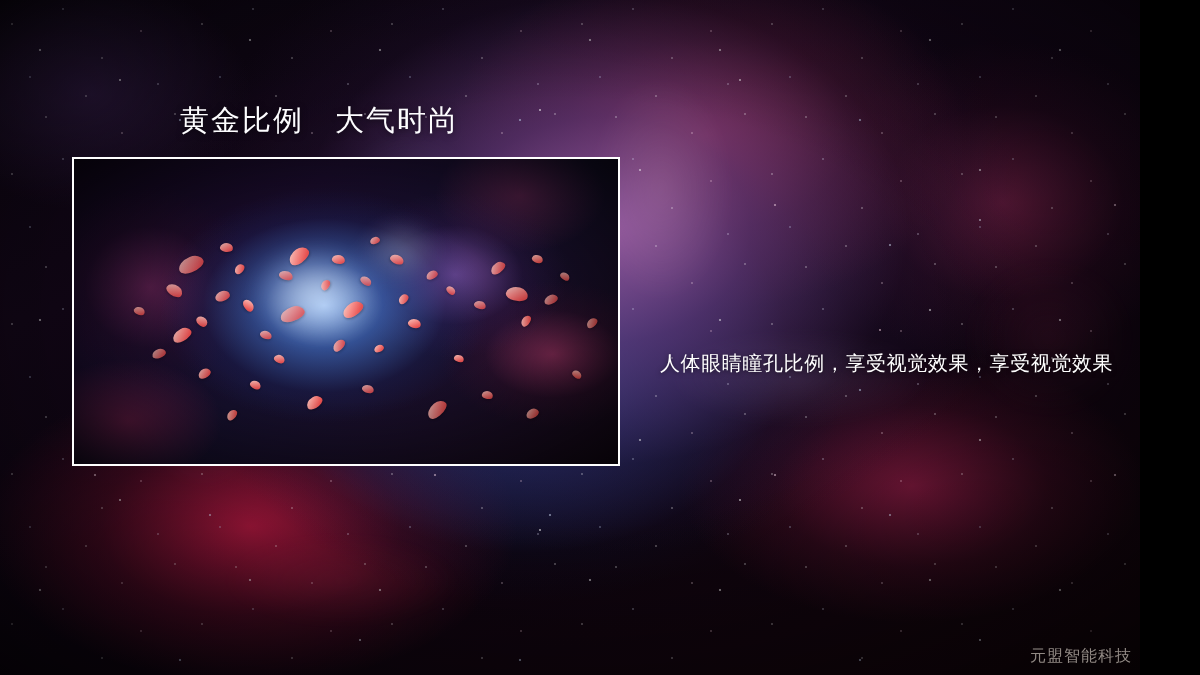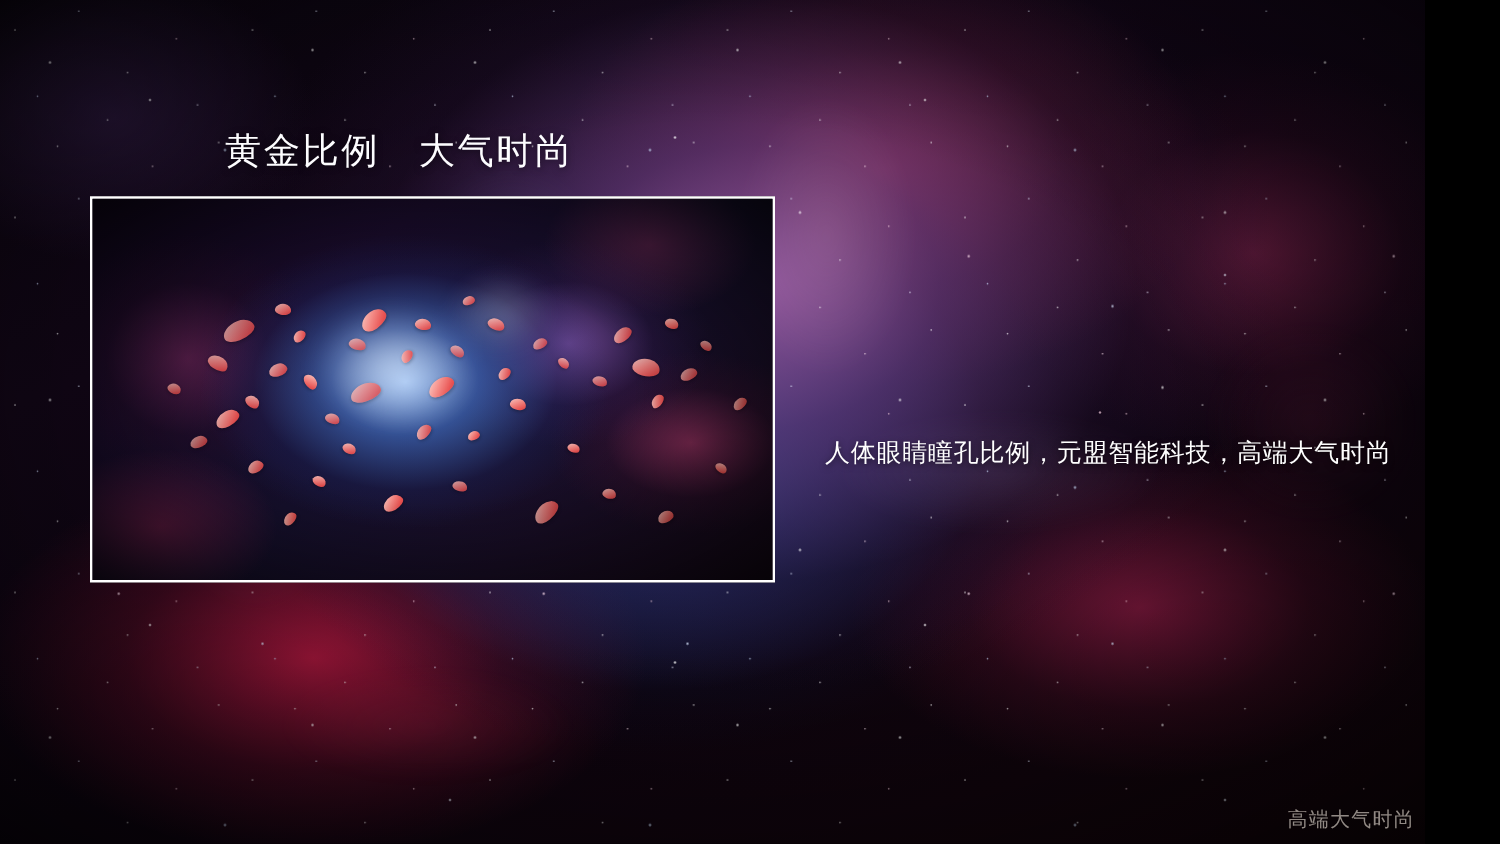--- a/index.html
+++ b/index.html
@@ -214,18 +214,18 @@
           <div class="petal" style="left: 60px; top: 148px; width: 11px; height: 8px; transform: rotate(28deg); opacity: 0.83;"></div>
           <div class="petal" style="left: 512px; top: 160px; width: 12px; height: 8px; transform: rotate(-36deg); opacity: 0.87;"></div>
           <div class="petal" style="left: 380px; top: 196px; width: 10px; height: 7px; transform: rotate(24deg); opacity: 0.92;"></div>
           <div class="petal" style="left: 152px; top: 252px; width: 12px; height: 8px; transform: rotate(-44deg); opacity: 0.96;"></div>
         </div>
       <div class="panel-vig"></div>
     </div>
   </div>
 
   <div class="copy">
-    <span class="line">人体眼睛瞳孔比例，元盟智能科技，高端大气时尚</span>
+    <span class="line">人体眼睛瞳孔比例，享受视觉效果，享受视觉效果</span>
   </div>
 
-  <div class="watermark">高端大气时尚</div>
+  <div class="watermark">元盟智能科技</div>
 
 </div>
 
 </body></html>

